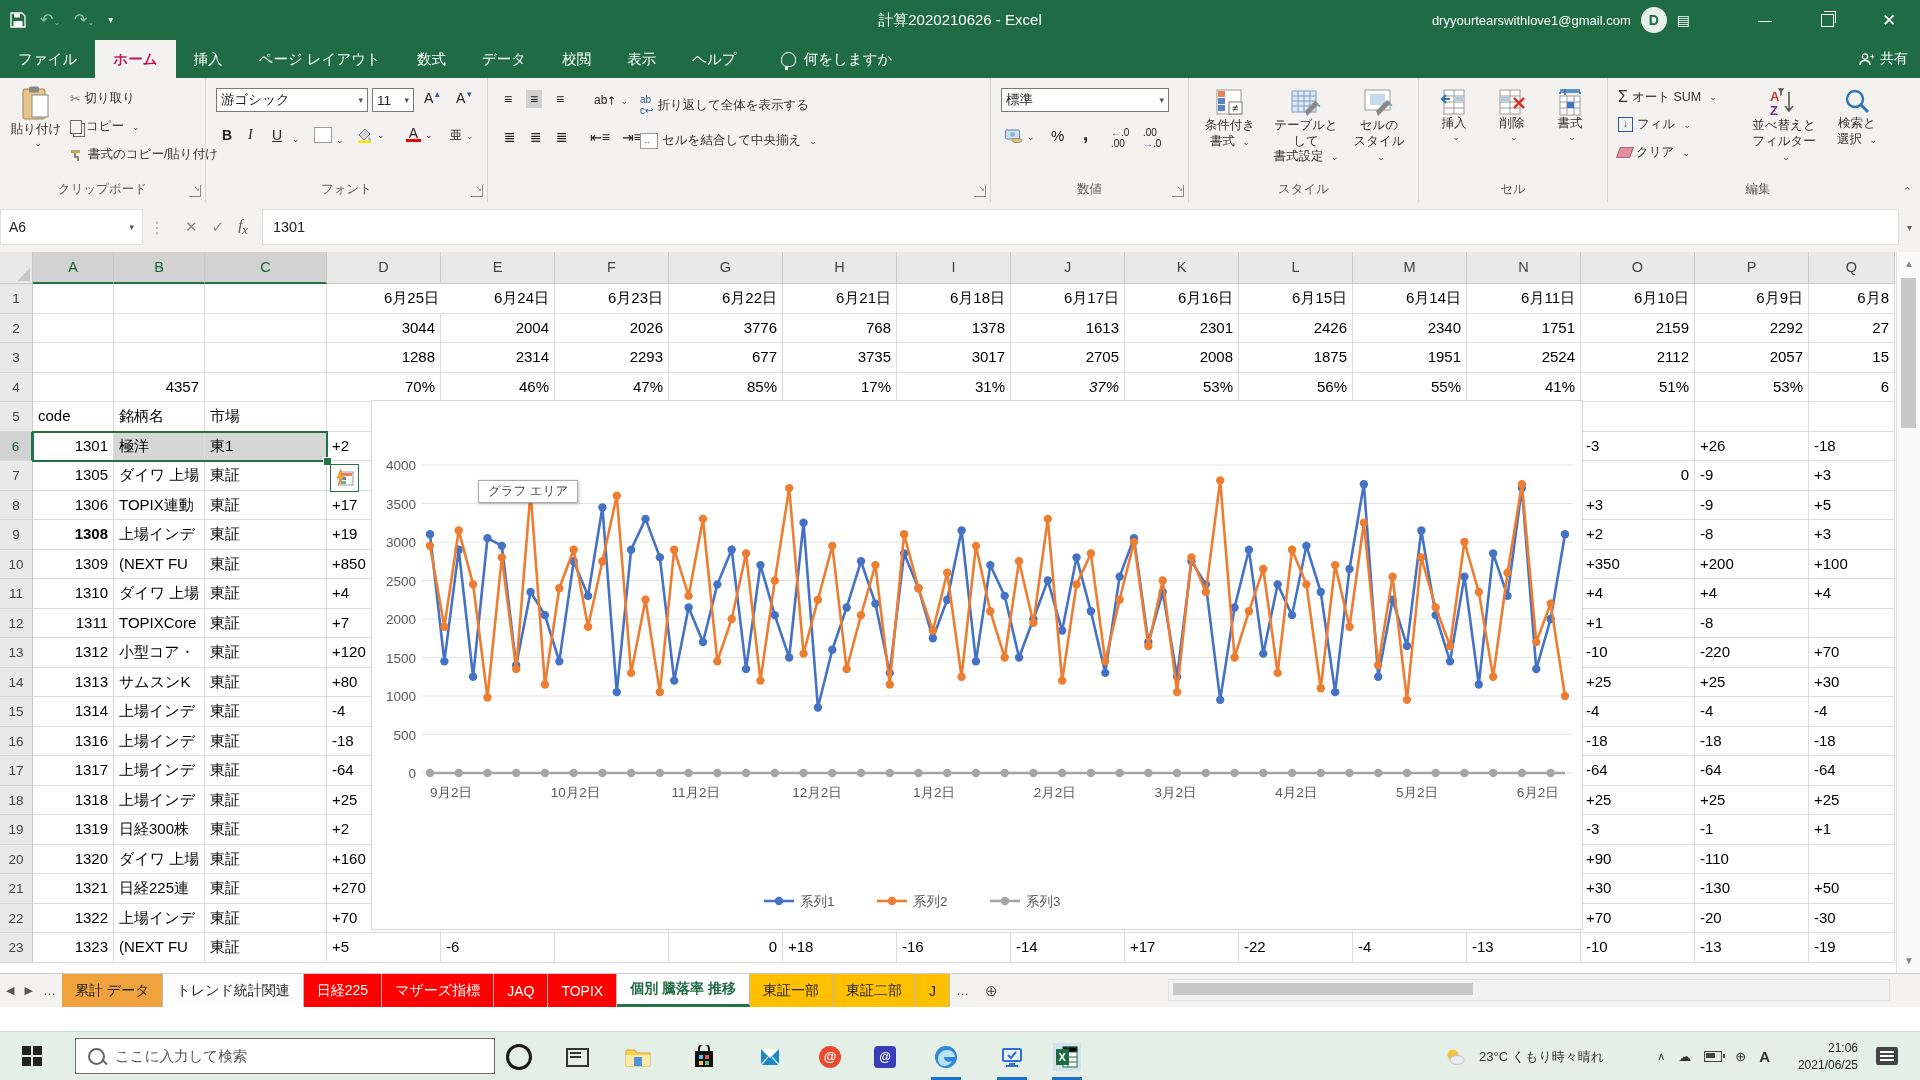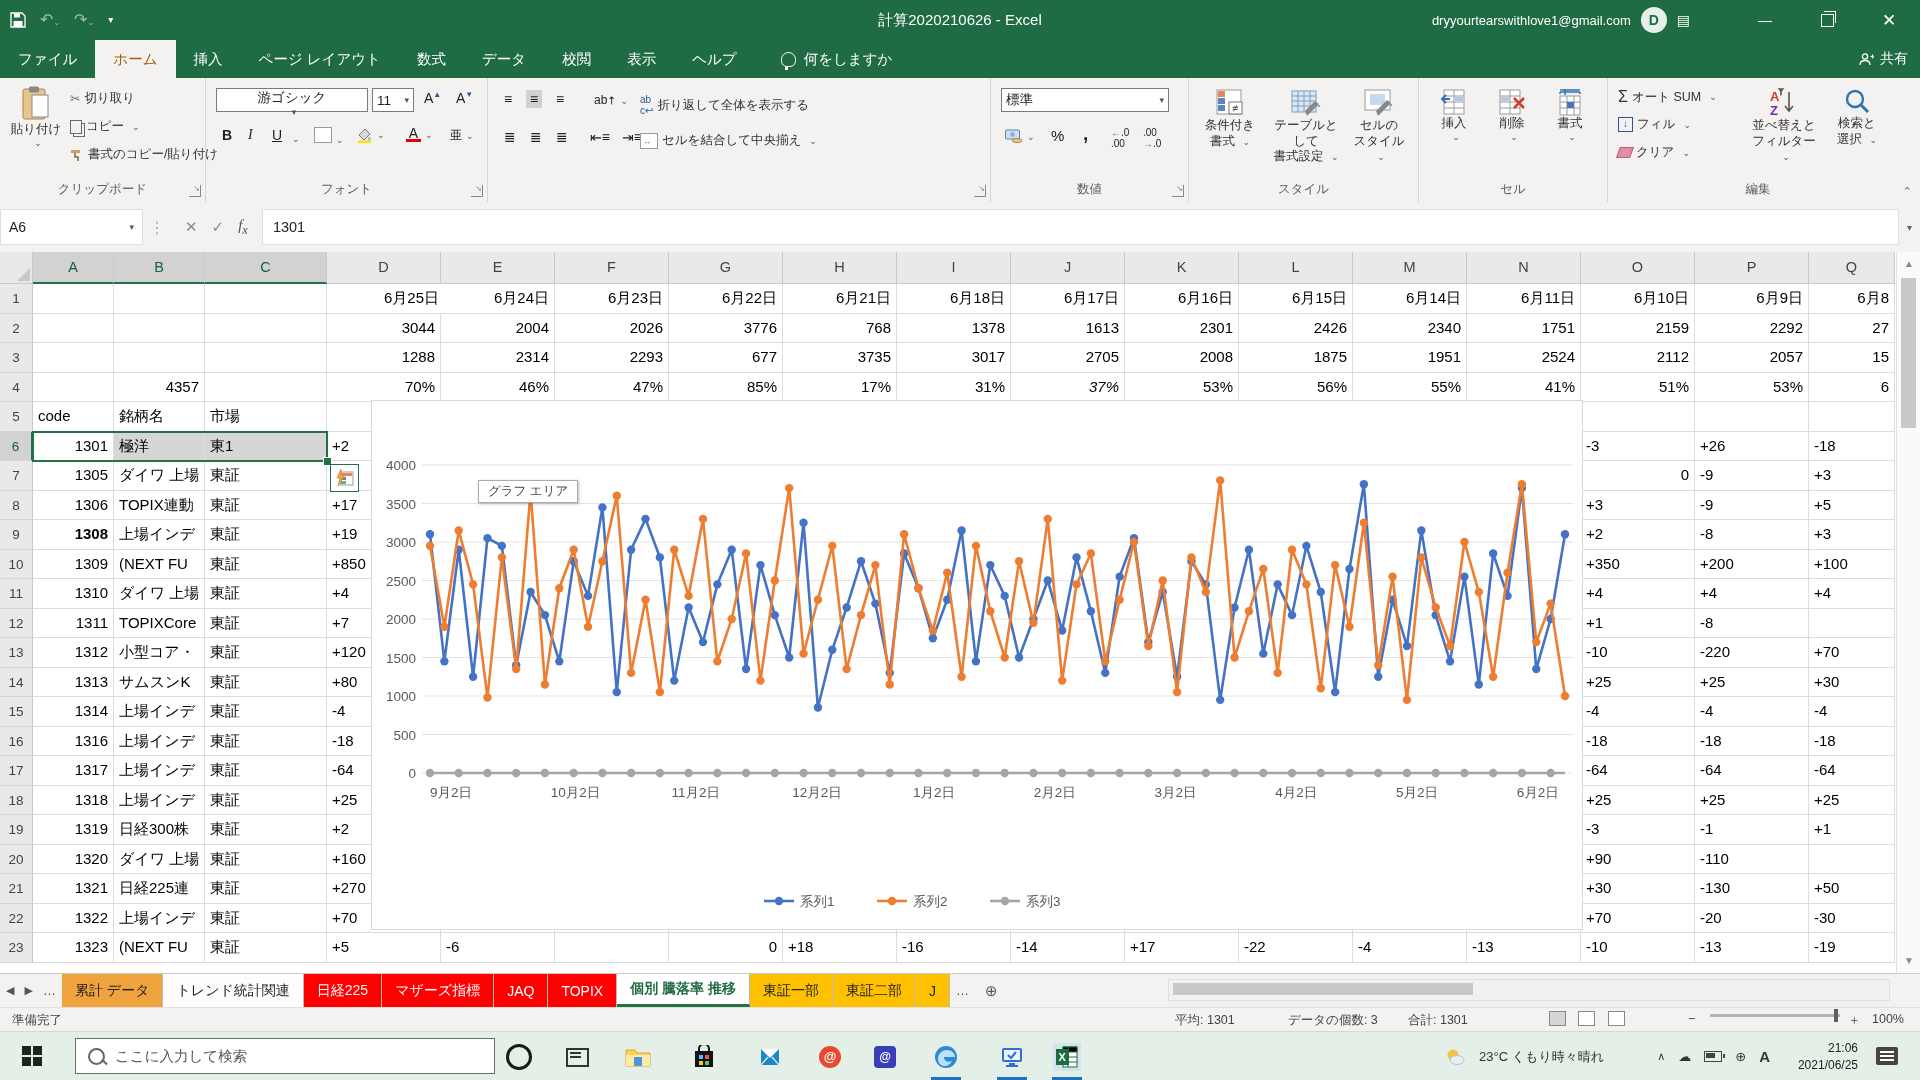--- a/index.html
+++ b/index.html
@@ -15,21 +15,21 @@
   .acct{position:absolute;right:230px;top:0;height:40px;display:flex;align-items:center;gap:10px;color:#fff;font-size:13px;}
   .avatar{width:26px;height:26px;border-radius:50%;background:#e7efe9;color:#1F6B44;font-weight:bold;
           display:flex;align-items:center;justify-content:center;font-size:14px;}
   .winbtns{position:absolute;right:0;top:0;height:40px;display:flex;}
   .winbtn{width:62px;height:40px;display:flex;align-items:center;justify-content:center;color:#fff;font-size:14px;}
   .restore-box{width:11px;height:11px;border:1px solid #fff;position:relative;}
   .restore-box:before{content:"";position:absolute;left:2px;top:-4px;width:11px;height:11px;border:1px solid #fff;border-left:none;border-bottom:none;}
   
   .tabrow{position:absolute;left:0;top:40px;width:1920px;height:38px;background:#1F6B44;display:flex;align-items:stretch;}
   .mtab{padding:0 18px;display:flex;align-items:center;color:#fff;font-size:14.5px;white-space:nowrap;}
-  .mtab.active{background:#f3f2f1;color:#a16207;font-weight:normal;}
+  .mtab.active{background:#f3f2f1;color:#be185d;font-weight:bold;}
   .tellme{display:flex;align-items:center;gap:8px;color:#fff;font-size:14.5px;margin-left:26px;}
   .lamp{width:13px;height:13px;border:1.5px solid #fff;border-radius:50% 50% 40% 40%;position:relative;}
   .lamp:after{content:"";position:absolute;left:3.5px;bottom:-4px;width:3px;height:3px;background:#fff;}
   .share{position:absolute;right:12px;top:40px;height:38px;display:flex;align-items:center;gap:6px;color:#fff;font-size:14px;}
   
   .ribbon{position:absolute;left:0;top:78px;width:1920px;height:124px;background:#f3f2f1;border-bottom:1px solid #d2d0ce;}
   .rgroup{position:absolute;top:0;height:124px;border-right:1px solid #d8d6d4;}
   .glabel{position:absolute;bottom:4px;left:0;right:0;text-align:center;font-size:12.5px;color:#605e5c;white-space:nowrap;}
   .launcher{position:absolute;bottom:5px;right:4px;width:11px;height:11px;border:1px solid #8a8886;border-top:none;border-left:none;font-size:8px;color:#8a8886;line-height:8px;text-align:right;}
   .bigbtn{position:absolute;display:flex;flex-direction:column;align-items:center;font-size:12.5px;color:#323130;text-align:center;line-height:1.25;}
@@ -182,21 +182,21 @@
             <path d="M1 2h9v3H1z" fill="#c7a262"></path>
             <path d="M5 5v4h3v4" fill="none" stroke="#7a6a45" stroke-width="1.5"></path>
           </svg>
         <span>書式のコピー/貼り付け</span>
       </div>
       <div class="glabel">クリップボード</div>
       <div class="launcher">↘</div>
     </div>
 
     <div class="rgroup" style="left:206px;width:281px;">
-      <div class="combo" style="position:absolute;left:10px;top:10px;width:152px;flex-direction:column;">
+      <div class="combo" style="position:absolute;left:10px;top:10px;width:152px;">
         <span>游ゴシック</span>
           <span class="chev">▾</span>
       </div>
       <div class="combo" style="position:absolute;left:166px;top:10px;width:42px;">
         <span>11</span>
           <span class="chev">▾</span>
       </div>
       <span class="fbtn" style="position:absolute;left:214px;top:11px;">A<sup style="font-size:8px;color:#2b579a;">▲</sup></span>
       <span class="fbtn" style="position:absolute;left:246px;top:11px;">A<sup style="font-size:8px;color:#2b579a;">▼</sup></span>
       <span class="fbtn" style="position:absolute;left:12px;top:48px;font-weight:bold;">B</span>
@@ -1296,37 +1296,20 @@
       </div>
     <div class="navarr">
         <span style="font-size:13px;">…</span>
       </div>
     <div class="newsheet">⊕</div>
   </div>
   <div class="hscroll">
       <div class="hthumb"></div>
     </div>
 
-  <div class="statusbar">
-    <span style="position:absolute;left:12px;top:4px;">準備完了</span>
-    <span style="position:absolute;left:1175px;top:4px;">平均: 1301</span>
-    <span style="position:absolute;left:1288px;top:4px;">データの個数: 3</span>
-    <span style="position:absolute;left:1408px;top:4px;">合計: 1301</span>
-    <span style="position:absolute;left:1540px;top:3px;">
-      <span class="viewic" style="background:#d6d6d6;"></span>
-      <span class="viewic"></span>
-      <span class="viewic"></span>
-    </span>
-    <span style="position:absolute;left:1688px;top:4px;">−</span>
-    <span style="position:absolute;left:1702px;top:6px;" class="zoomtrack">
-        <span class="zoomknob"></span>
-      </span>
-    <span style="position:absolute;left:1848px;top:4px;">＋</span>
-    <span style="position:absolute;left:1872px;top:4px;">100%</span>
-  </div>
 
   <div class="taskbar">
     <span class="winlogo">
       <svg width="20" height="20" viewBox="0 0 20 20">
           <rect x="0" y="0" width="9" height="9" fill="#222"></rect>
           <rect x="11" y="0" width="9" height="9" fill="#222"></rect>
           <rect x="0" y="11" width="9" height="9" fill="#222"></rect>
           <rect x="11" y="11" width="9" height="9" fill="#222"></rect>
         </svg>
     </span>

